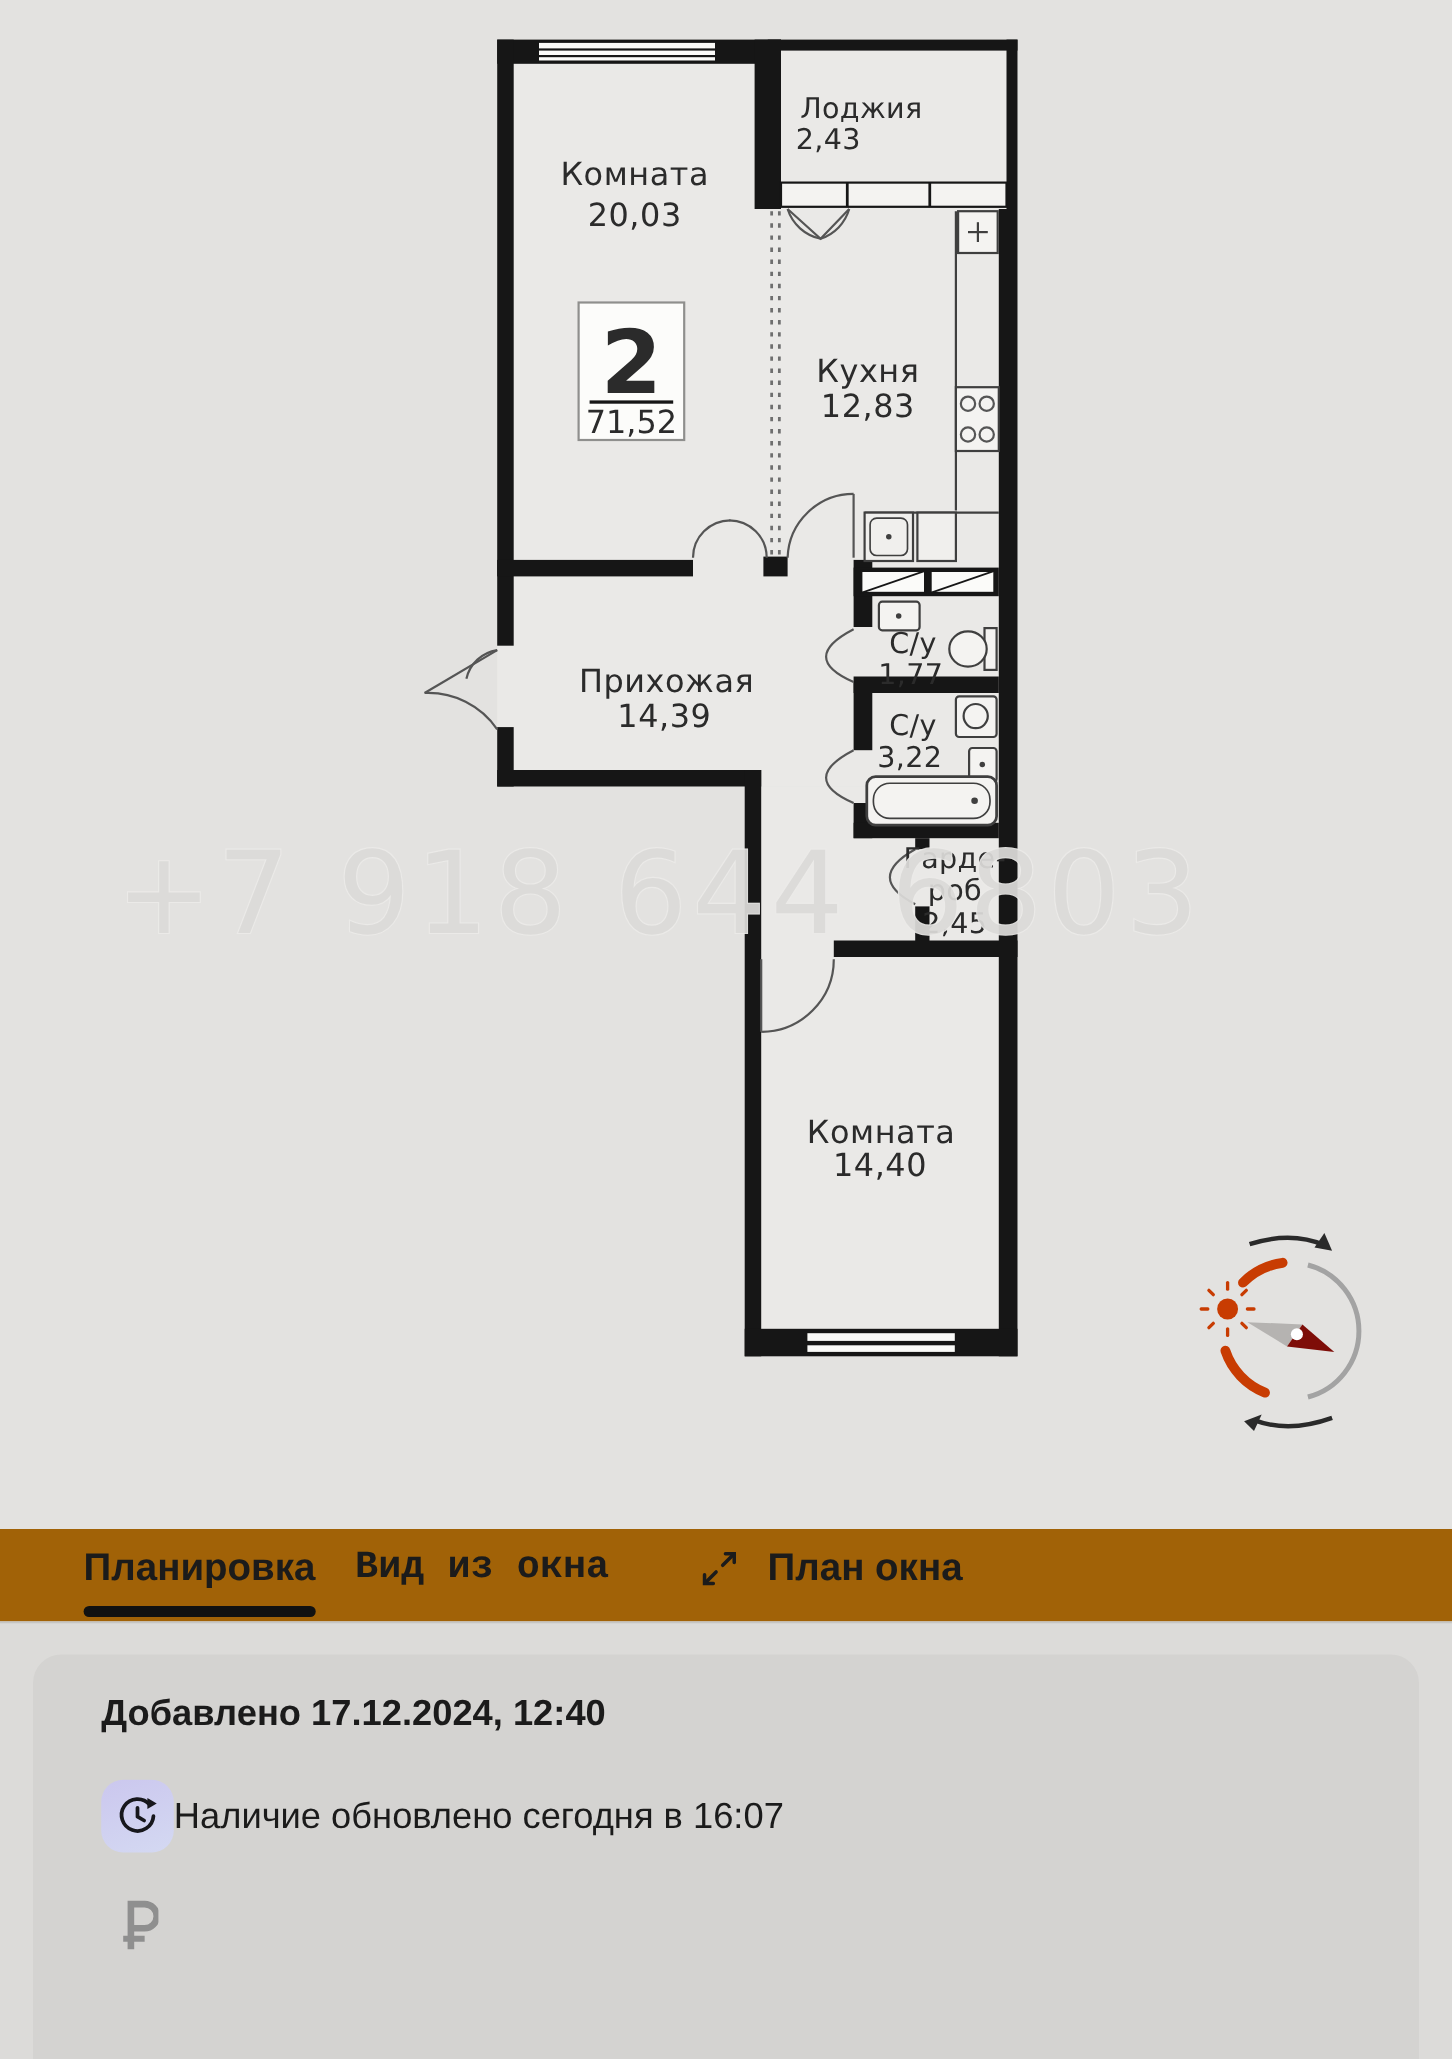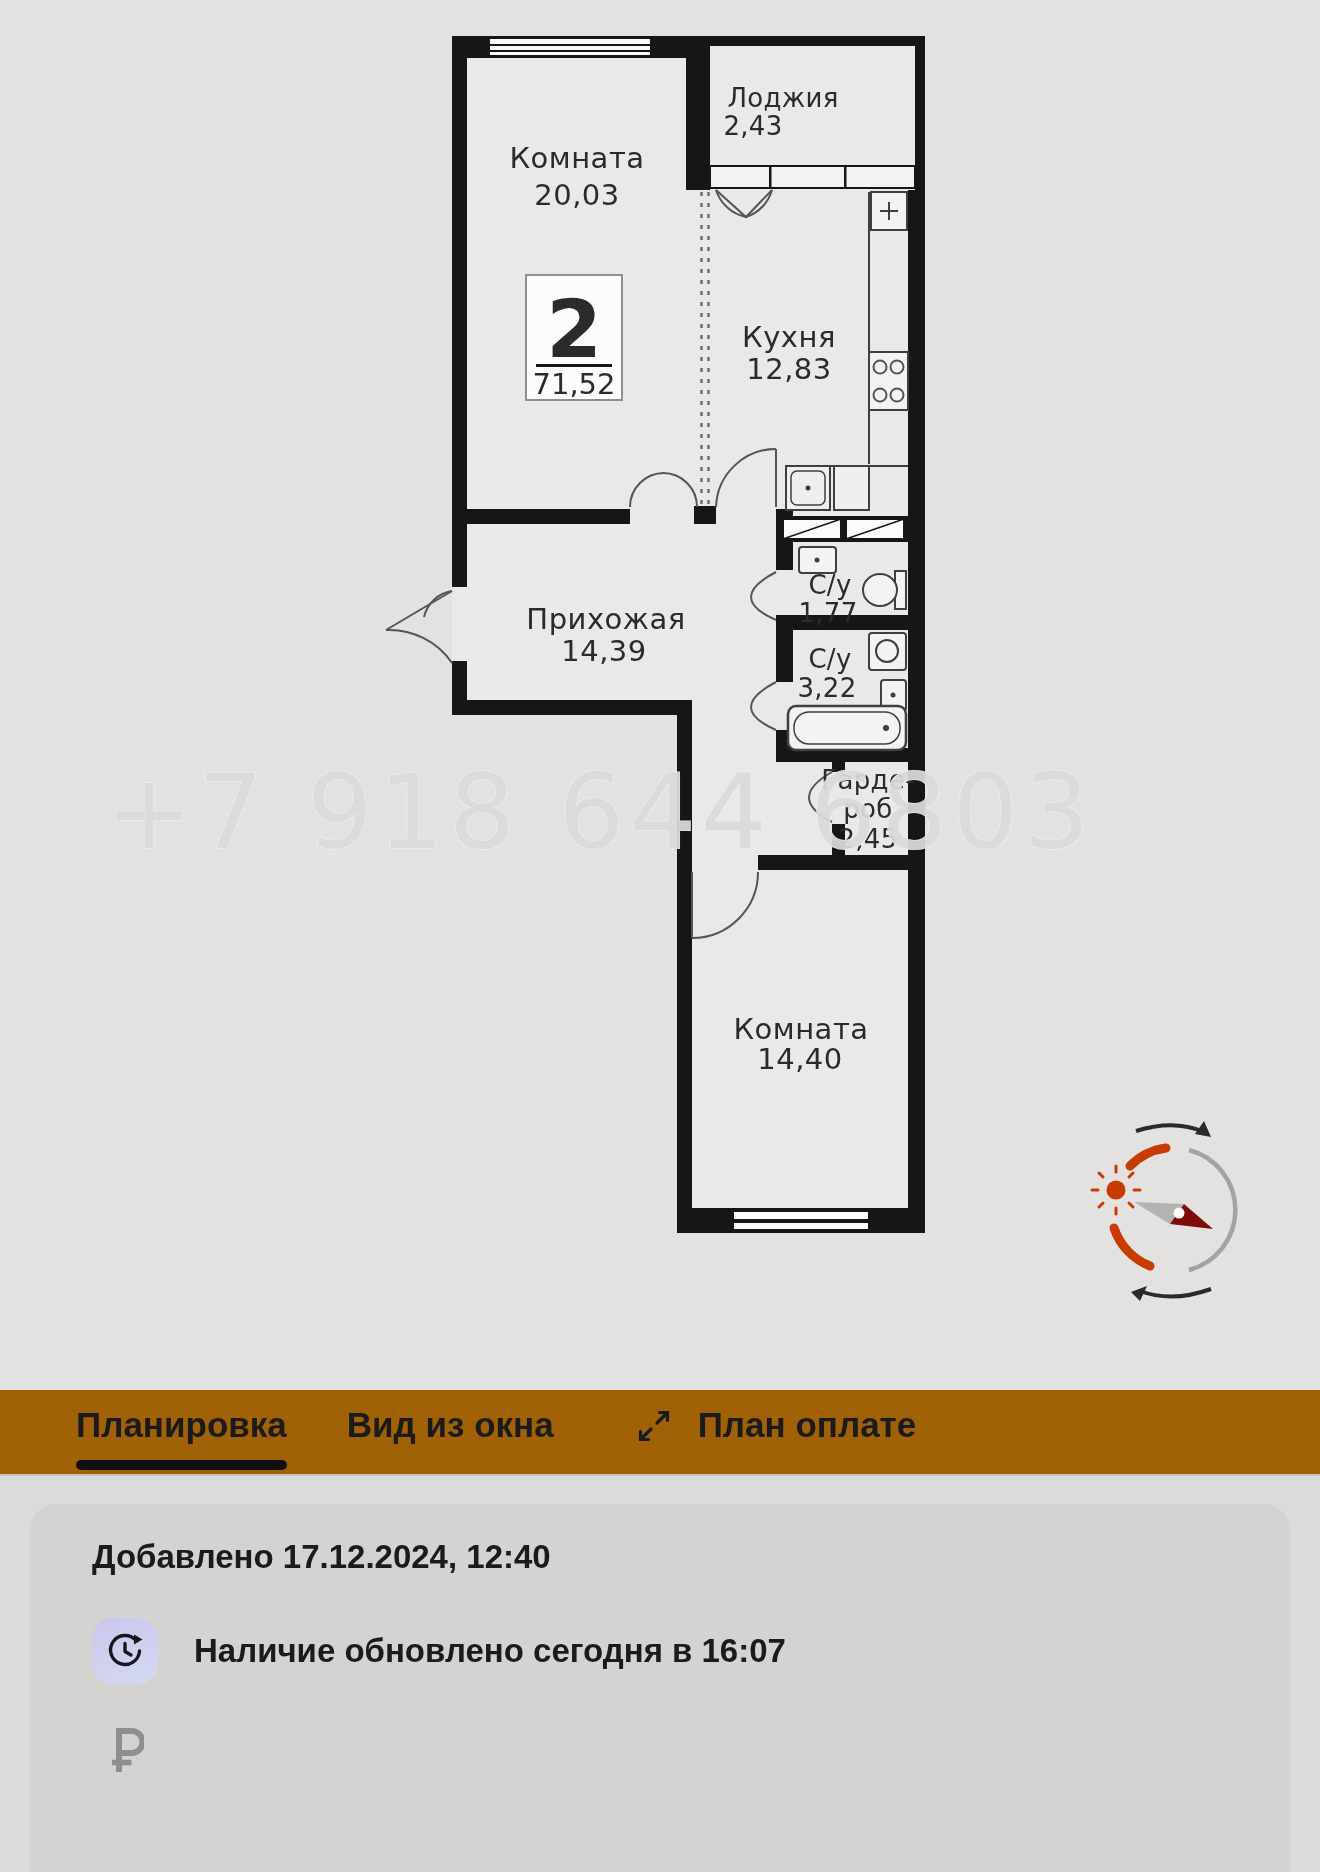--- a/index.html
+++ b/index.html
@@ -23,40 +23,40 @@
   .tabbar{
     position:absolute;left:0;top:1390px;width:1320px;height:84px;
     background:#a16207;box-sizing:border-box;padding:16px 0 0 76px;
     display:flex;align-items:flex-start;
   }
   .tab{font-size:35px;font-weight:700;color:#1b1b1b;line-height:38px;position:relative;white-space:nowrap;}
   .tab-active::after{
     content:'';position:absolute;left:0;right:0;top:54px;height:10px;
     background:#111;border-radius:6px;
   }
-  .tab-gap1{margin-left:60px;}
+  .tab-gap1{margin-left:36px;font-family:Liberation Mono, monospace;}
   .expand-wrap{margin-left:82px;margin-top:2px;}
   .tab-gap2{margin-left:26px;}
 
   .divider{position:absolute;left:0;top:1474px;width:1320px;height:2px;background:#c6c5c3;}
 
   .lower{position:absolute;left:0;top:1476px;width:1320px;height:396px;background:#dcdbd9;}
   .card{
     margin:28px 30px 0 30px;height:368px;box-sizing:border-box;
     background:#d4d3d1;border-radius:26px 26px 0 0;
     padding:34px 40px 12px 62px;
   }
   .added{font-size:33px;font-weight:700;color:#1b1b1b;}
   .avail-row{display:flex;align-items:center;margin-top:42px;}
   .avail-icon{
     width:66px;height:66px;border-radius:20px;flex:0 0 auto;
     background:linear-gradient(160deg,#cbc7ee 0%,#d4d9f2 100%);
     display:flex;align-items:center;justify-content:center;
   }
-  .avail-text{font-size:33px;font-weight:700;color:#1b1b1b;margin-left:36px;}
+  .avail-text{font-size:33px;font-weight:400;color:#1b1b1b;}
   .price-row{display:flex;align-items:center;margin-top:36px;}
   .price{font-size:68px;font-weight:800;color:#111;letter-spacing:-1px;}
   .ruble-wrap{margin-left:16px;margin-top:6px;}
   .price-note{font-size:32px;font-weight:700;color:#1b1b1b;margin-top:26px;}
 </style>
 </head>
 <body>
 
 <div class="photo-area">
   <svg class="plan-svg" width="1320" height="1390" viewBox="0 0 1320 1390">
@@ -232,21 +232,21 @@
   <div class="tab tab-active">Планировка</div>
   <div class="tab tab-gap1">Вид из окна</div>
   <div class="expand-wrap">
     <svg width="36" height="36" viewBox="0 0 36 36" fill="none" stroke="#1b1b1b" stroke-width="3.2" stroke-linecap="round">
       <line x1="21" y1="15" x2="31" y2="5"></line>
       <path d="M23.5 4.5 H31.5 V12.5"></path>
       <line x1="15" y1="21" x2="5" y2="31"></line>
       <path d="M12.5 31.5 H4.5 V23.5"></path>
     </svg>
   </div>
-  <div class="tab tab-gap2">План оплате</div>
+  <div class="tab tab-gap2">План окна</div>
 </div>
 
 <div class="divider"></div>
 
 <div class="lower">
   <div class="card">
     <div class="added">Добавлено 17.12.2024, 12:40</div>
 
     <div class="avail-row">
       <div class="avail-icon">

